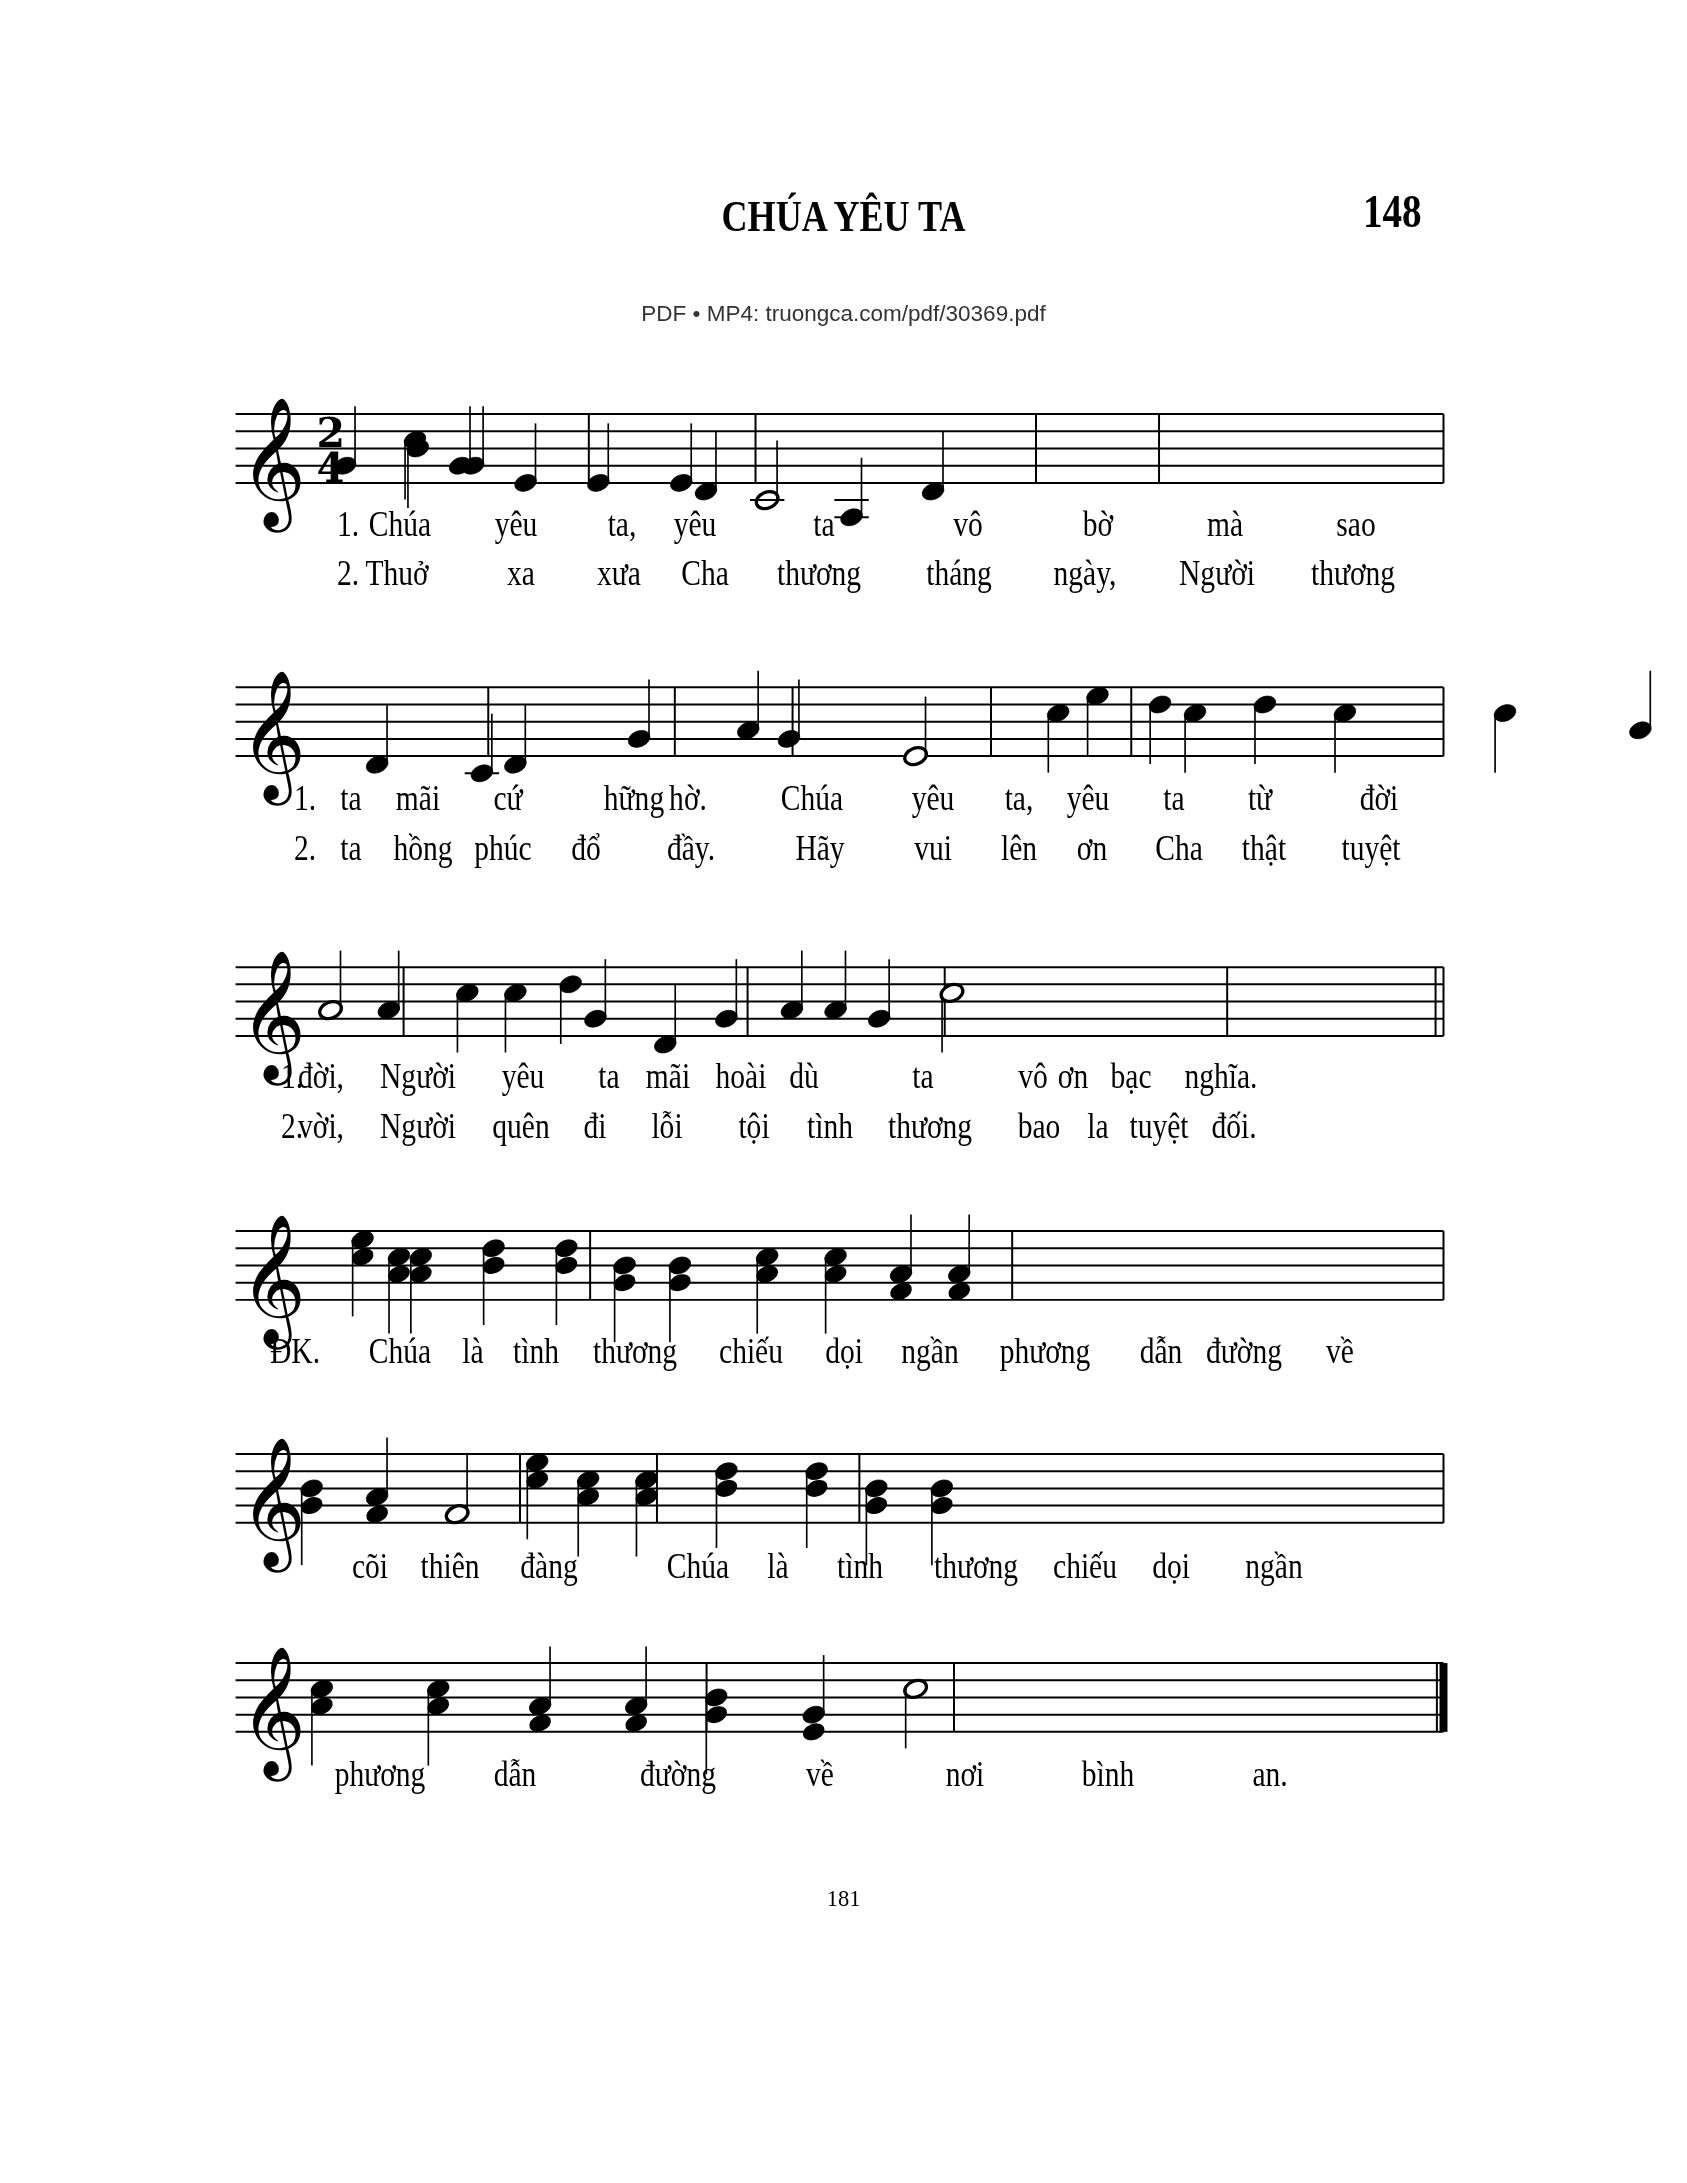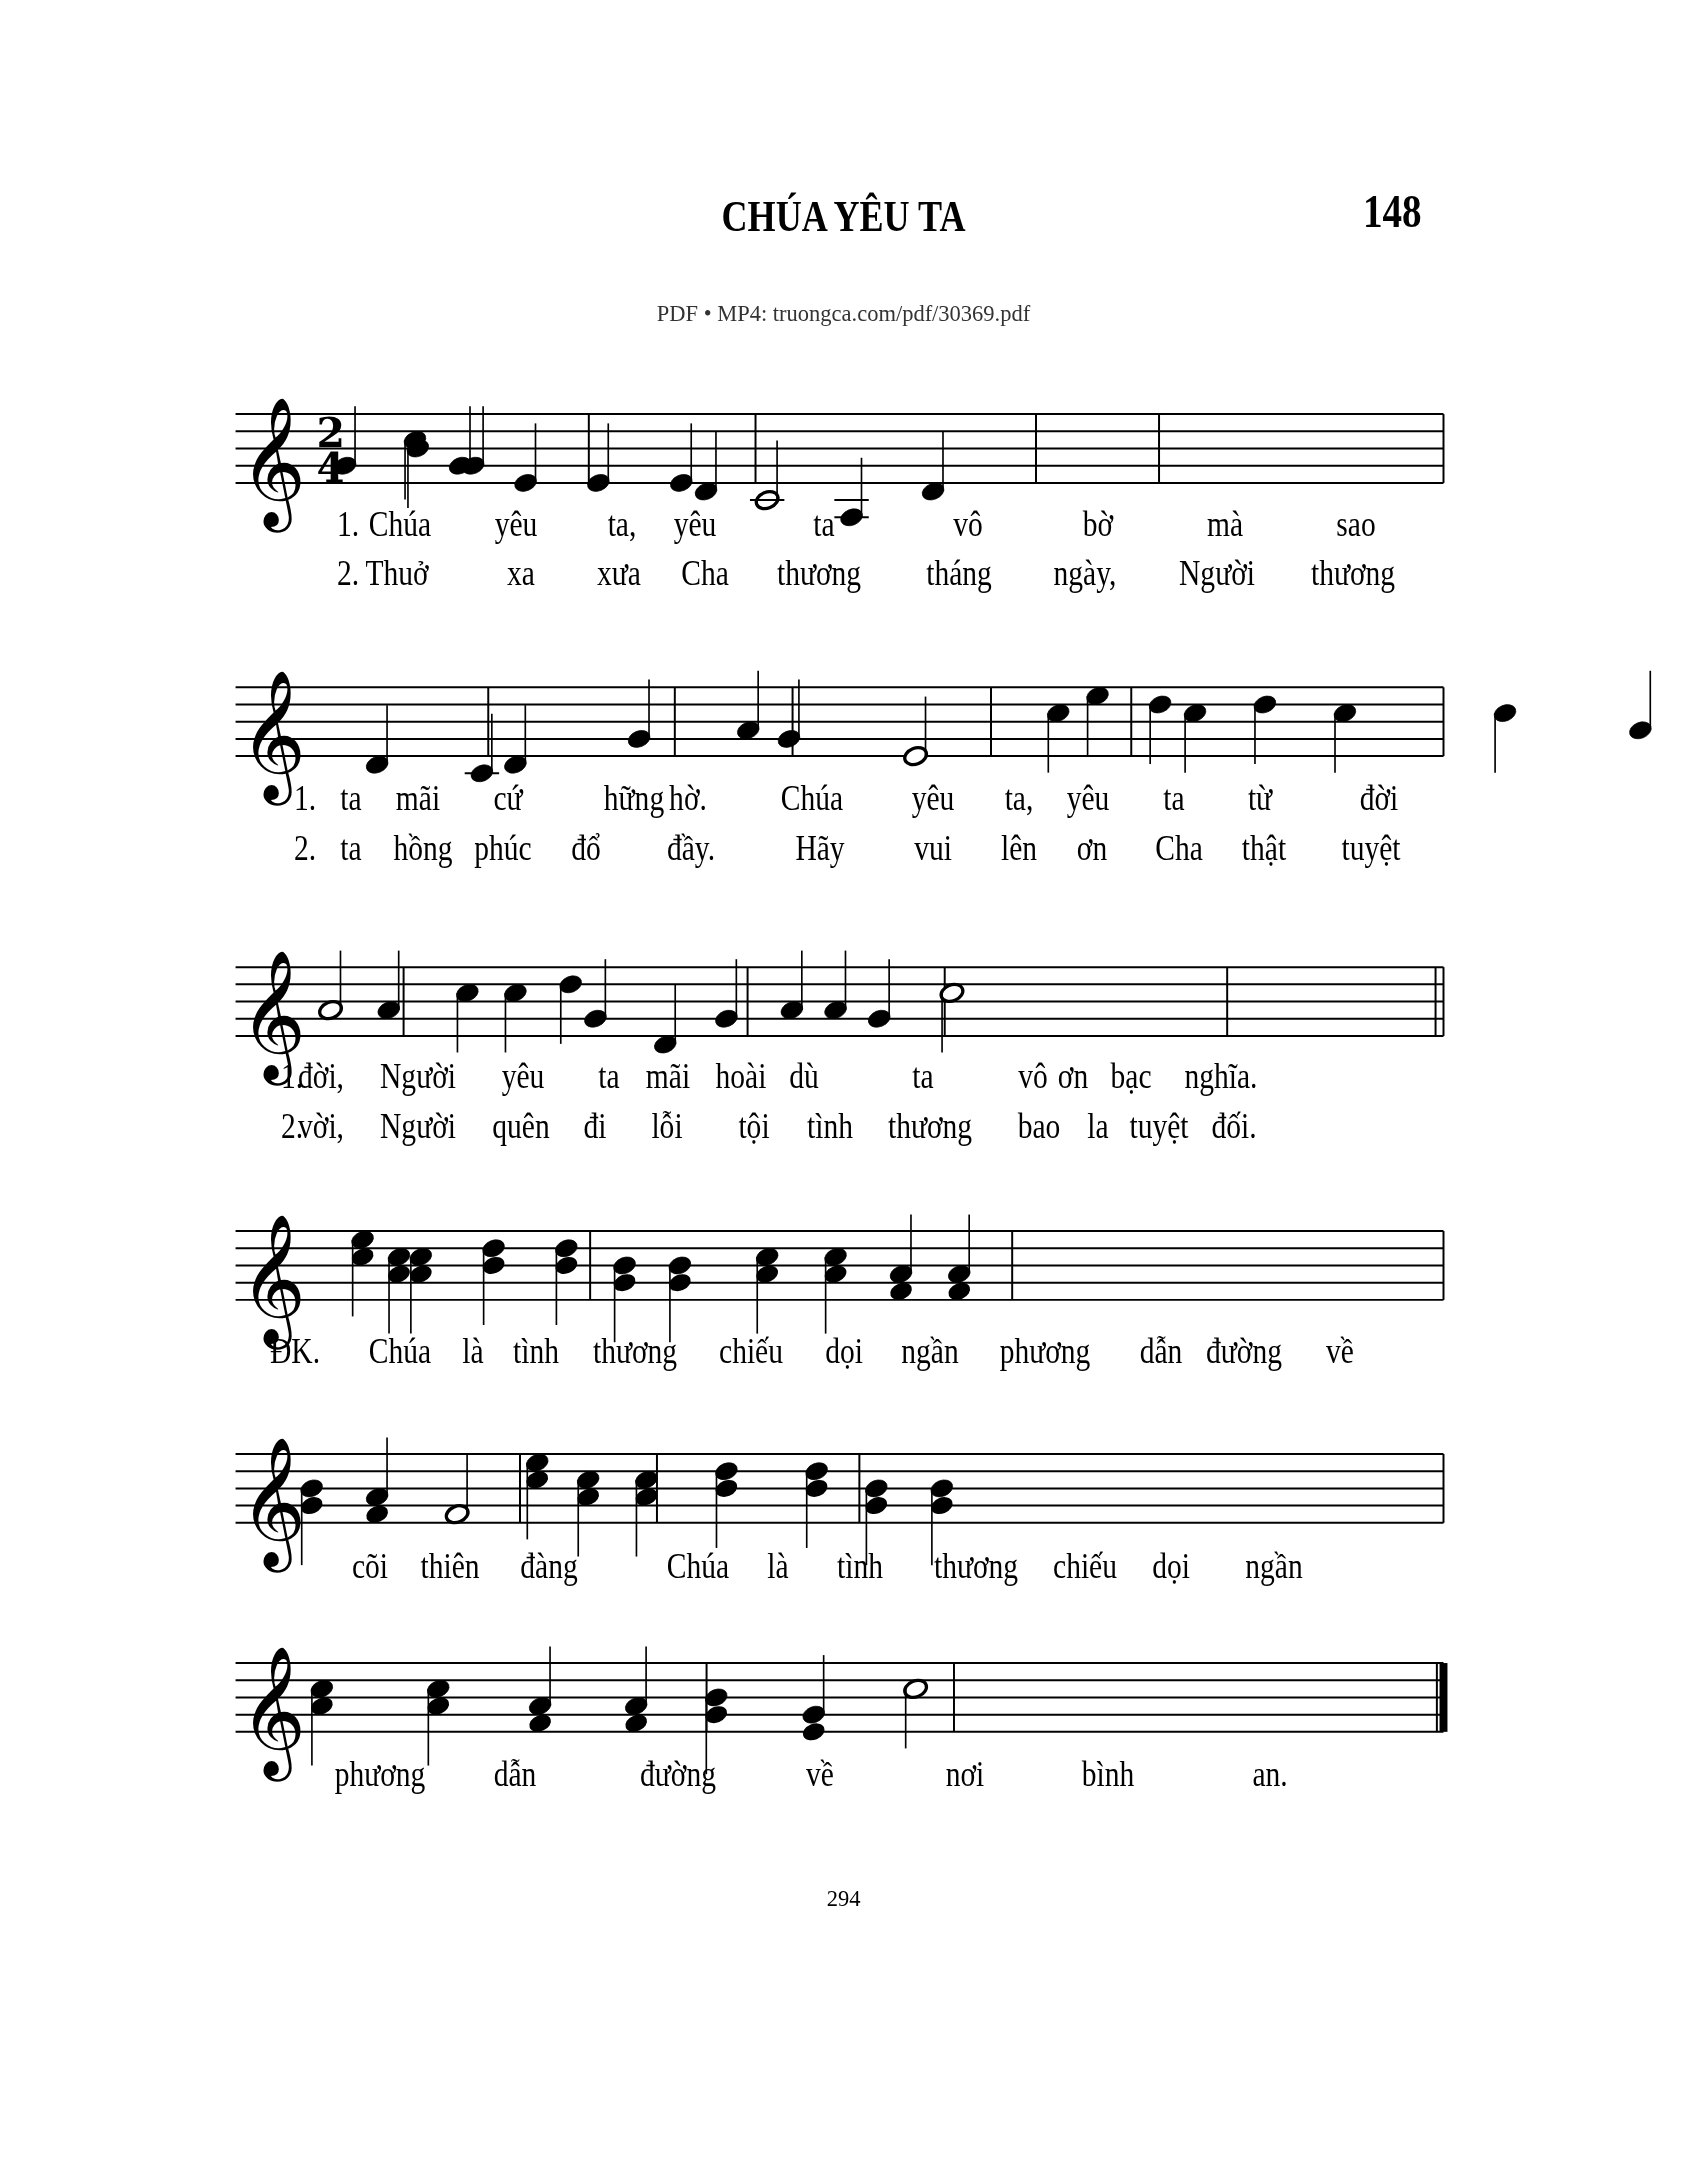--- a/index.html
+++ b/index.html
@@ -1,19 +1,19 @@
 <!DOCTYPE html>
 <html style="font-size:10.6px"><head>
 <meta charset="utf-8">
 <style>
   html, body { margin:0; padding:0; background:#ffffff; }
   body { width:1687px; height:2183px; position:relative; overflow:hidden; font-family:"DejaVu Serif", serif; color:#000; }
   .title { position:absolute; top:191px; left:0; width:1687px; text-align:center; font-family:"Liberation Serif", serif; font-weight:bold; font-size:44px; letter-spacing:0px; transform:scaleX(0.82); }
   .number { position:absolute; top:185px; left:1363px; font-family:"Liberation Serif", serif; font-weight:bold; font-size:46px; transform:scaleX(0.85); transform-origin:left; }
-  .source { position:absolute; top:301px; left:0; width:1687px; text-align:center; font-family:Liberation Serif, serif; font-size:22.5px; color:#333; }
+  .source { position:absolute; top:301px; left:0; width:1687px; text-align:center; font-family:Liberation Sans, sans-serif; font-size:22.5px; color:#333; }
   .page-number { position:absolute; top:1886px; left:0; width:1687px; text-align:center; font-family:"Liberation Serif", serif; font-size:22.5px; }
   svg.score { position:absolute; left:0; top:0; }
   .lyric { position:absolute; font-family:"Liberation Serif", serif; font-size:36px; white-space:nowrap; transform:translateX(-50%) scaleX(0.82); }
   .lyric.left { transform:scaleX(0.82); transform-origin:left; }
 </style>
 </head>
 <body>
 
 <div class="title">CHÚA YÊU TA</div>
 <div class="number">148</div>
@@ -363,14 +363,14 @@
     <div class="lyric" style="left: 1274px; top: 1545px;">ngần</div>
     <div class="lyric" style="left: 380px; top: 1753px;">phương</div>
     <div class="lyric" style="left: 515px; top: 1753px;">dẫn</div>
     <div class="lyric" style="left: 678px; top: 1753px;">đường</div>
     <div class="lyric" style="left: 820px; top: 1753px;">về</div>
     <div class="lyric" style="left: 965px; top: 1753px;">nơi</div>
     <div class="lyric" style="left: 1108px; top: 1753px;">bình</div>
     <div class="lyric" style="left: 1270px; top: 1753px;">an.</div>
   </div>
 
-<div class="page-number">294</div>
+<div class="page-number">181</div>
 
 
 </body></html>

